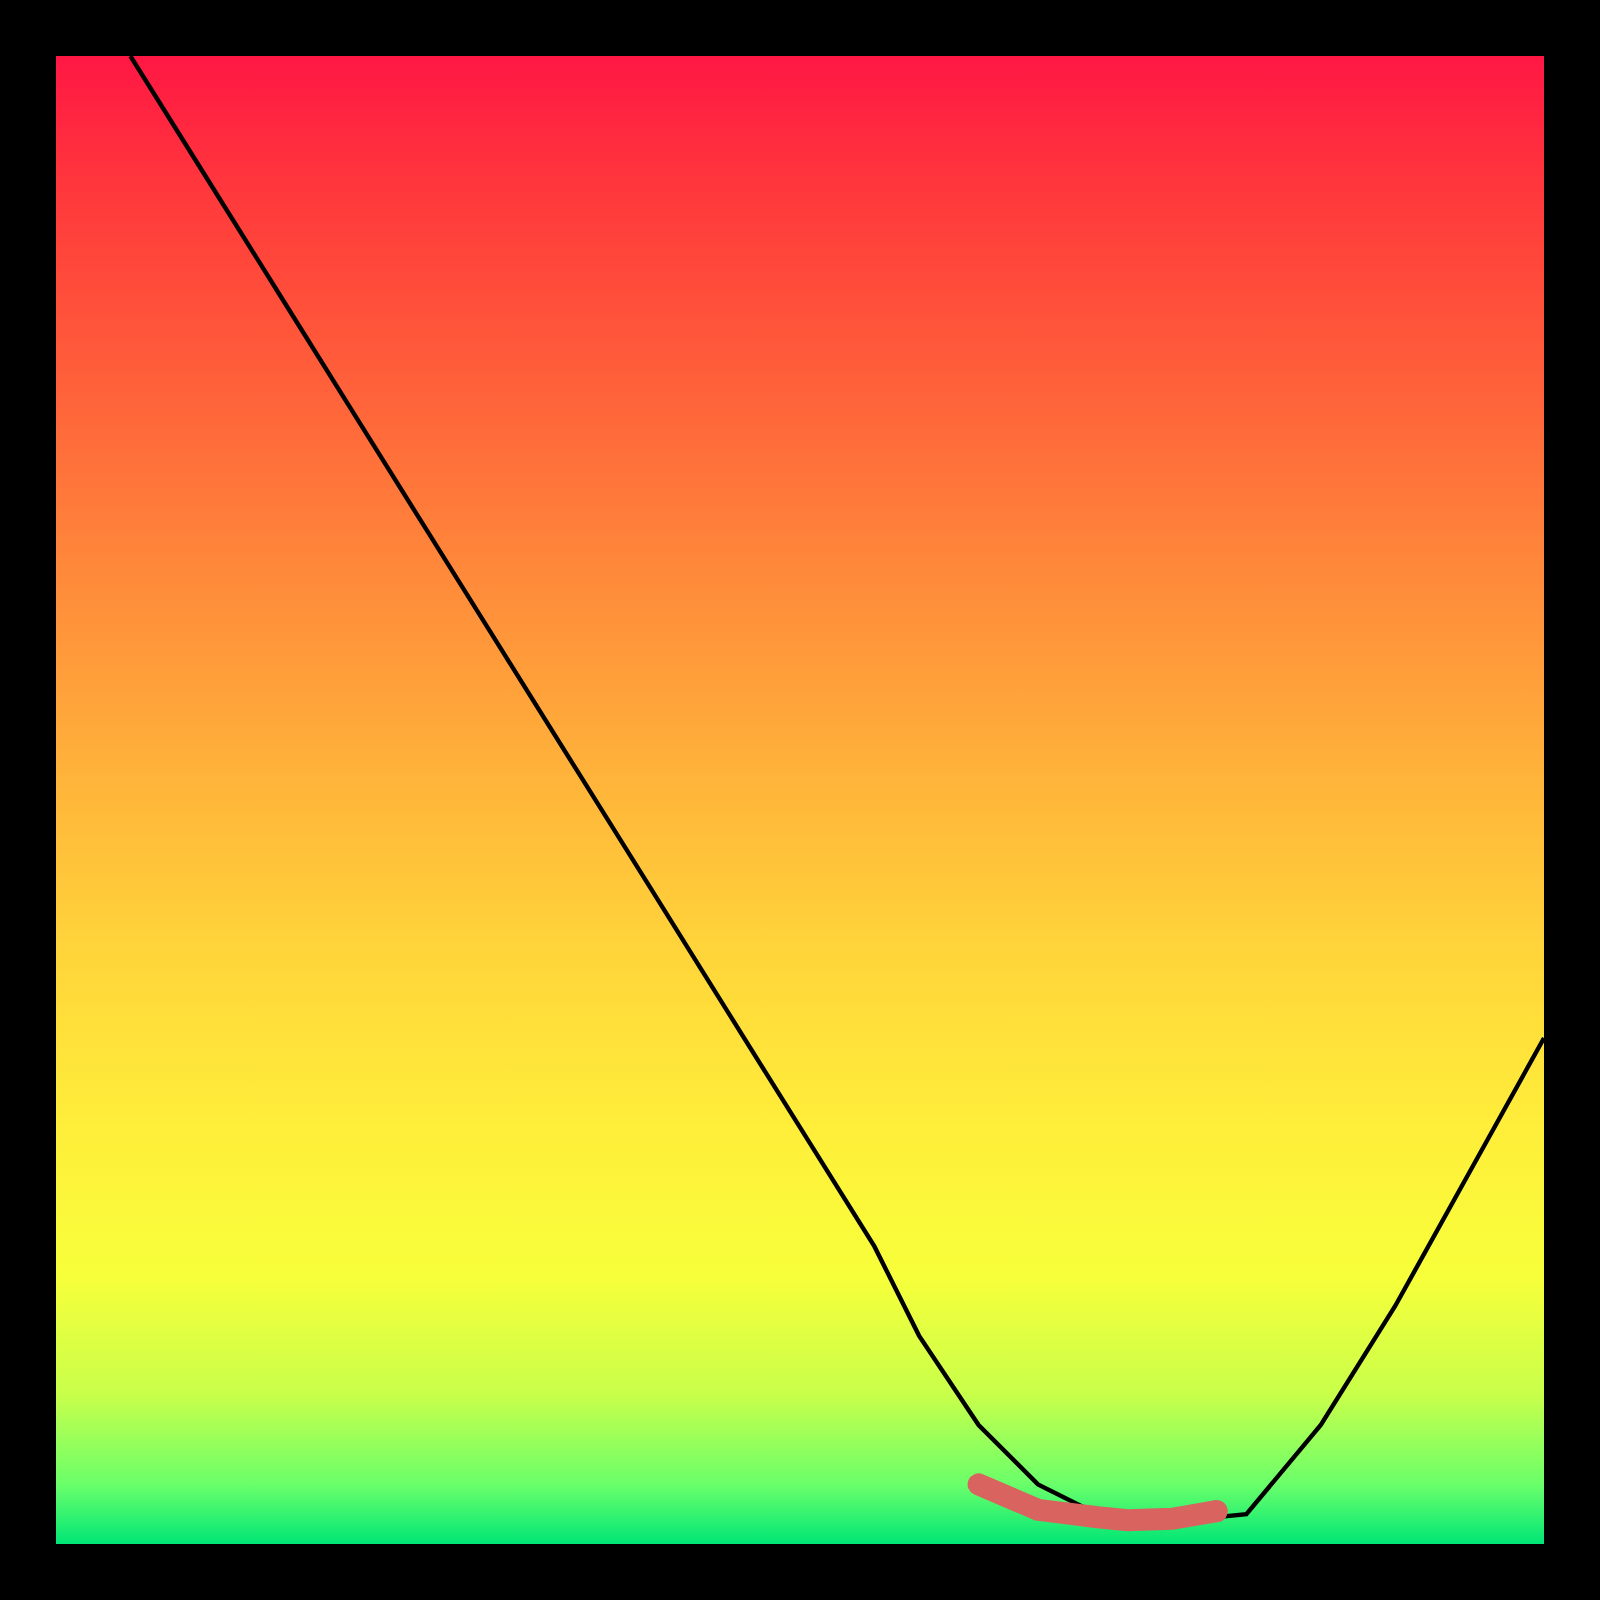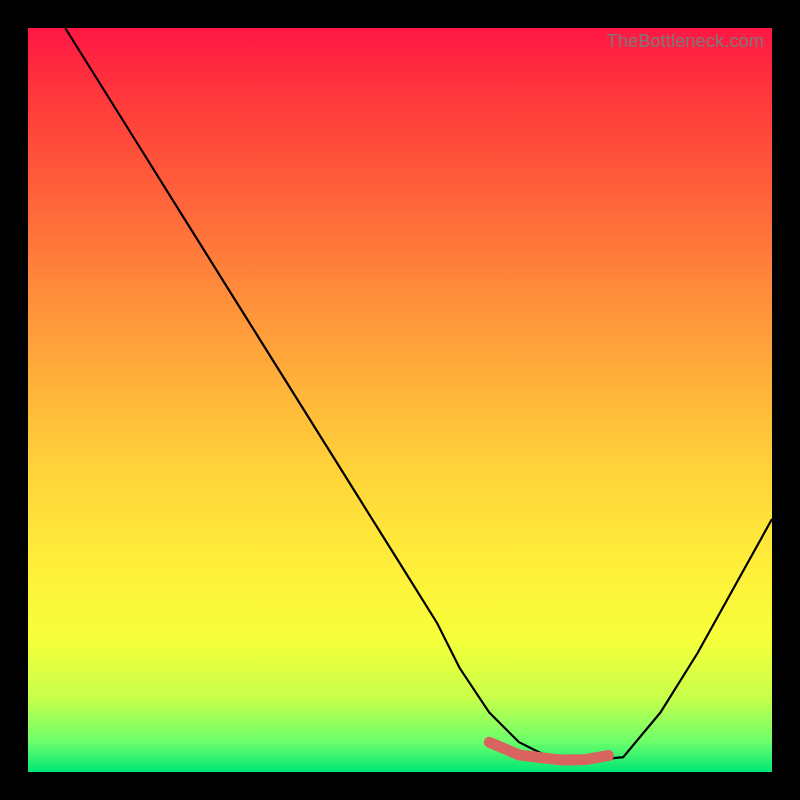--- a/index.html
+++ b/index.html
@@ -50,20 +50,19 @@
     left: 0; top: 0;
     width: 744px;
     height: 744px;
   }
 </style>
 </head>
 <body>
 
 <div class="container">
   <div class="plot-area">
-    <div class="watermark">TheBottleneck.com</div>
     <svg class="curve" viewBox="0 0 744 744">
       <path id="main-curve" fill="none" stroke="#000" stroke-width="2.2" d="M37.2 0.0 L74.4 59.5 L111.6 119.0 L148.8 178.6 L186.0 238.1 L223.2 297.6 L260.4 357.1 L297.6 416.6 L334.8 476.2 L372.0 535.7 L409.2 595.2 L431.5 639.8 L461.3 684.5 L491.0 714.2 L520.8 729.1 L535.7 732.8 L558.0 732.8 L595.2 729.1 L632.4 684.5 L669.6 625.0 L706.8 558.0 L744.0 491.0 "></path>
       <path id="highlight-curve" fill="none" stroke="#d9645f" stroke-width="11" stroke-linecap="round" d="M461.3 714.2 L491.0 726.9 L520.8 730.6 L535.7 732.1 L558.0 731.4 L580.3 727.6 "></path>
       <circle id="highlight-dot" r="5.5" fill="#d9645f" cx="580.3" cy="727.6"></circle>
     </svg>
   </div>
 </div>
 
 </body></html>

